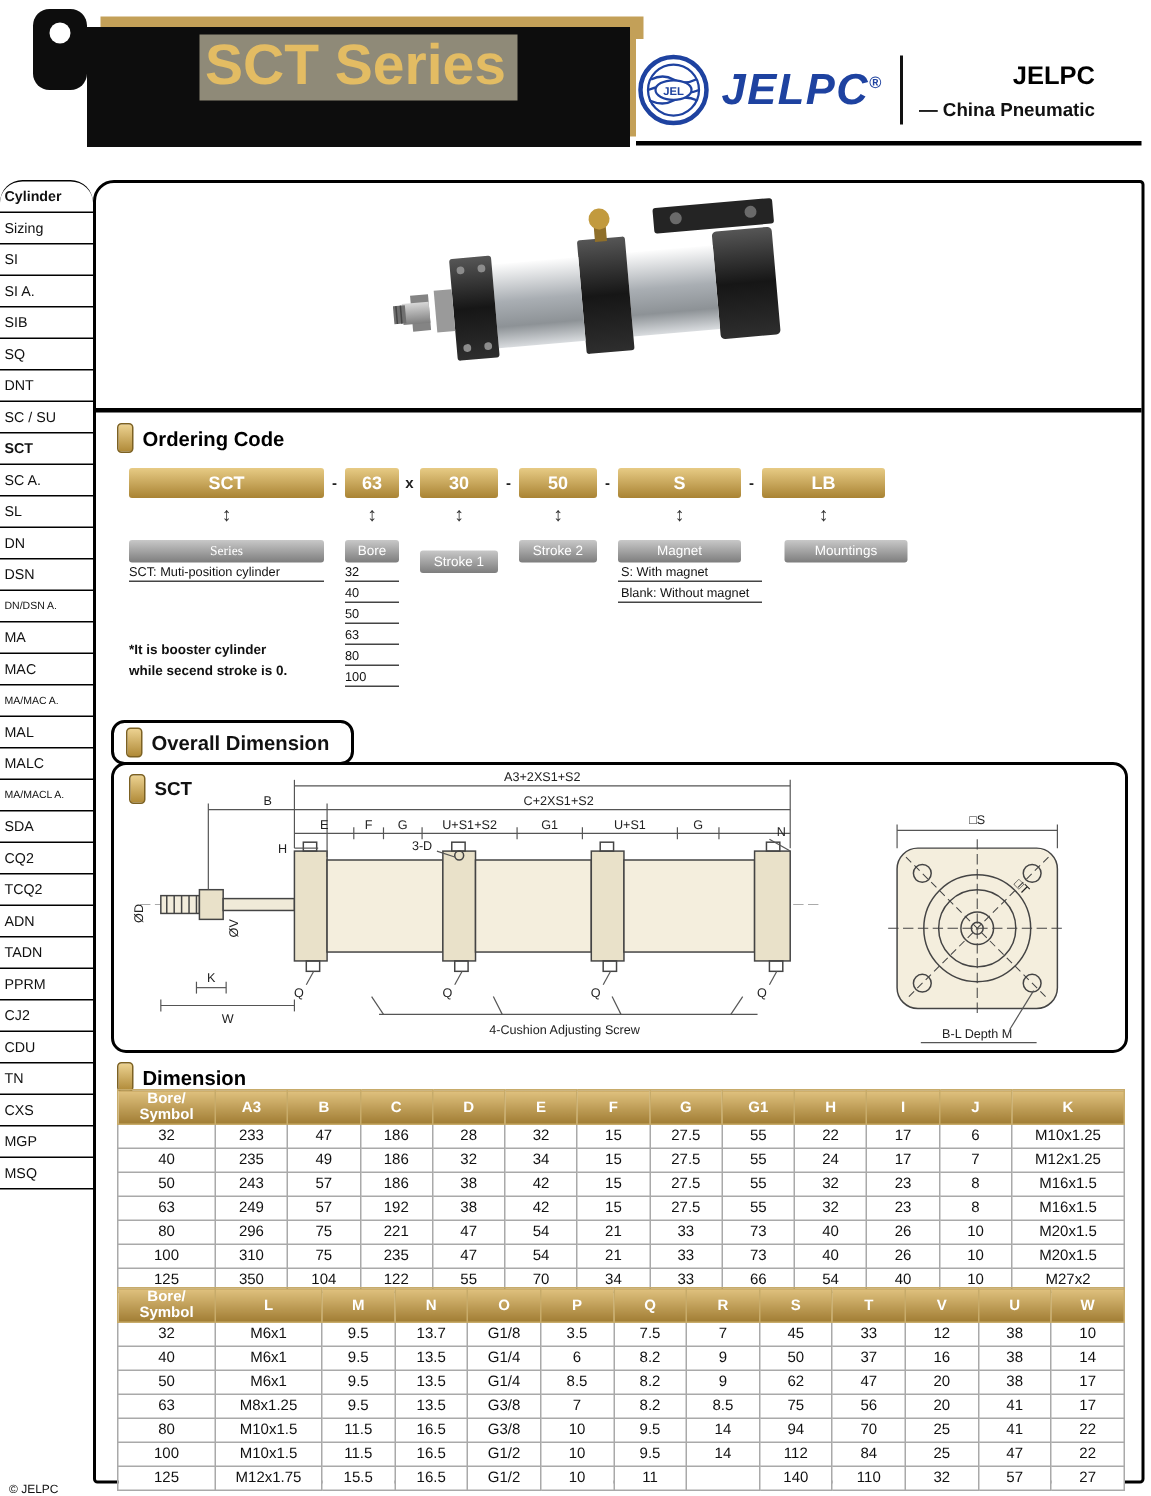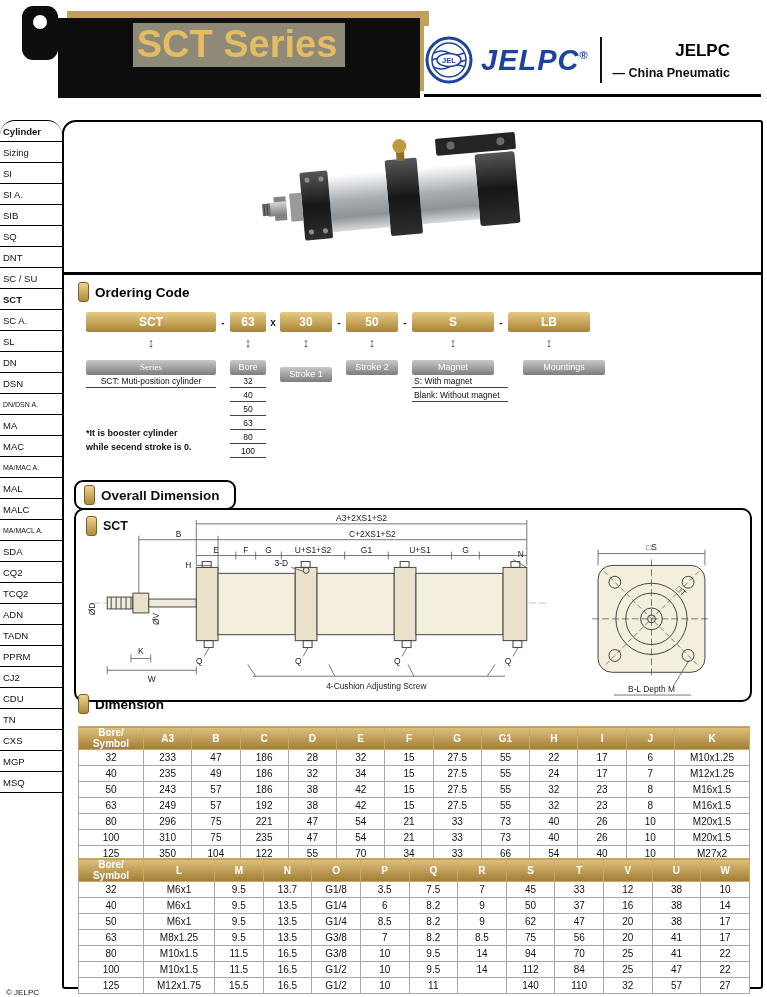--- a/index.html
+++ b/index.html
@@ -31,39 +31,39 @@
   .side-item.active{font-weight:bold;}
 
   
   .main-frame{position:absolute;left:62px;top:120px;width:701px;height:869px;border:2px solid #000;border-radius:14px 3px 3px 3px;box-sizing:border-box;background:#fff;}
   .photo{position:absolute;left:198px;top:6px;width:280px;height:142px;}
   .big-divider{position:absolute;left:0;top:150px;width:100%;height:3px;background:#000;}
 
   .section-head{position:absolute;display:flex;align-items:center;gap:6px;font-size:13.5px;font-weight:bold;color:#000;}
   .gold-tab{width:9px;height:18px;border-radius:3px;background:linear-gradient(180deg,#ecd291,#b08a38);border:1px solid #7c6122;flex:none;}
   #ordering-head{left:14px;top:160px;}
-  #dimension-head{left:14px;top:572px;}
+  #dimension-head{left:14px;top:586px;}
   #overall-pill{position:absolute;left:10px;top:358px;border:2px solid #000;border-radius:9px;padding:3px 14px 3px 8px;display:flex;gap:6px;align-items:center;font-size:13.5px;font-weight:bold;background:#fff;}
 
   
   .oc-diagram{position:absolute;left:22px;top:190px;width:660px;height:166px;}
   .oc-row{position:absolute;left:0;display:flex;align-items:center;}
   #code-row{top:0;}
   #arrow-row{top:21px;height:18px;}
   #label-row{top:41px;}
   .code-box{height:20px;line-height:20px;text-align:center;color:#fff;font-weight:bold;font-size:12px;background:linear-gradient(180deg,#e7cb85,#a98333);border-radius:2px;flex:none;}
   .code-sep{display:inline-block;text-align:center;font-size:10px;font-weight:bold;color:#222;flex:none;}
   .code-arrow{text-align:center;font-size:13px;color:#333;flex:none;}
   .label-box{height:15px;line-height:15px;text-align:center;color:#fff;font-size:9px;background:linear-gradient(180deg,#c8c8c8,#7d7d7d);border-radius:2px;flex:none;}
   .u-col{position:absolute;top:62px;}
   #series-col{left:0;width:130px;}
   #bore-col{left:144px;width:36px;}
   #magnet-col{left:326px;width:96px;}
   #mount-col{left:422px;width:100px;}
-  #series-col div,#bore-col div{text-align:center;}
+  #series-col div,#bore-col div{text-align:left;}
   #magnet-col div,#mount-col div{text-align:left;padding-left:2px;}
   .u-col div{height:14px;line-height:14px;border-bottom:1px solid #444;font-size:8.5px;box-sizing:border-box;white-space:nowrap;}
   .oc-note{position:absolute;left:0;top:114px;font-size:9px;font-weight:bold;line-height:1.6;}
 
   
   .draw-box{position:absolute;left:10px;top:386px;width:678px;height:194px;border:2px solid #000;border-radius:10px;box-sizing:border-box;}
   .draw-head{position:absolute;left:10px;top:6px;display:flex;gap:6px;align-items:center;font-size:12.5px;font-weight:bold;z-index:2;}
   .draw-svg{position:absolute;left:0;top:0;width:674px;height:190px;}
   .draw-svg text{font-family:"Liberation Sans",sans-serif;font-size:8.5px;fill:#222;}
 

